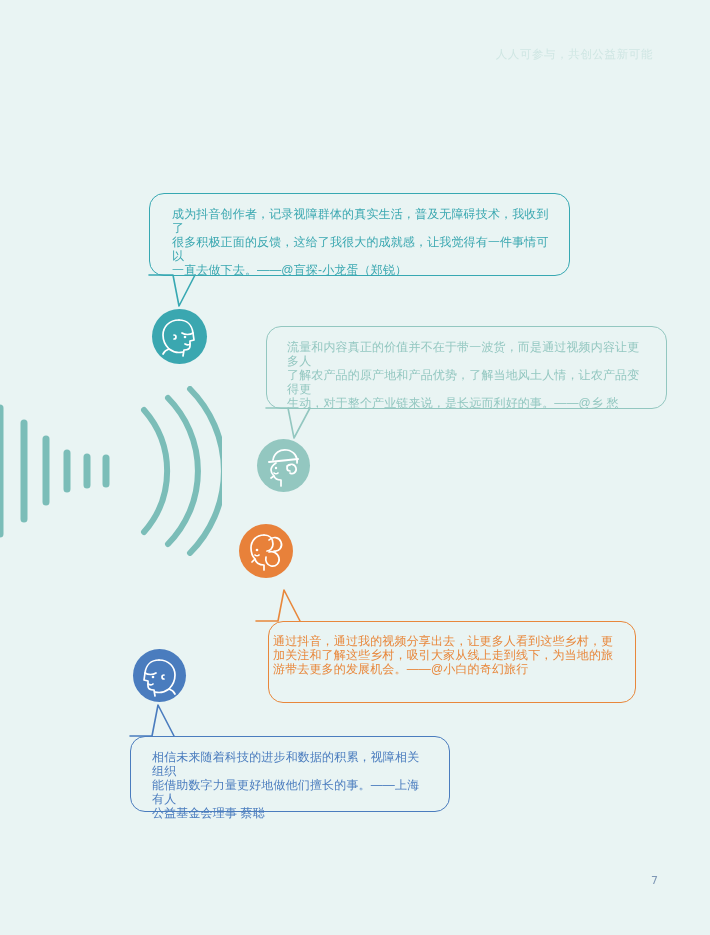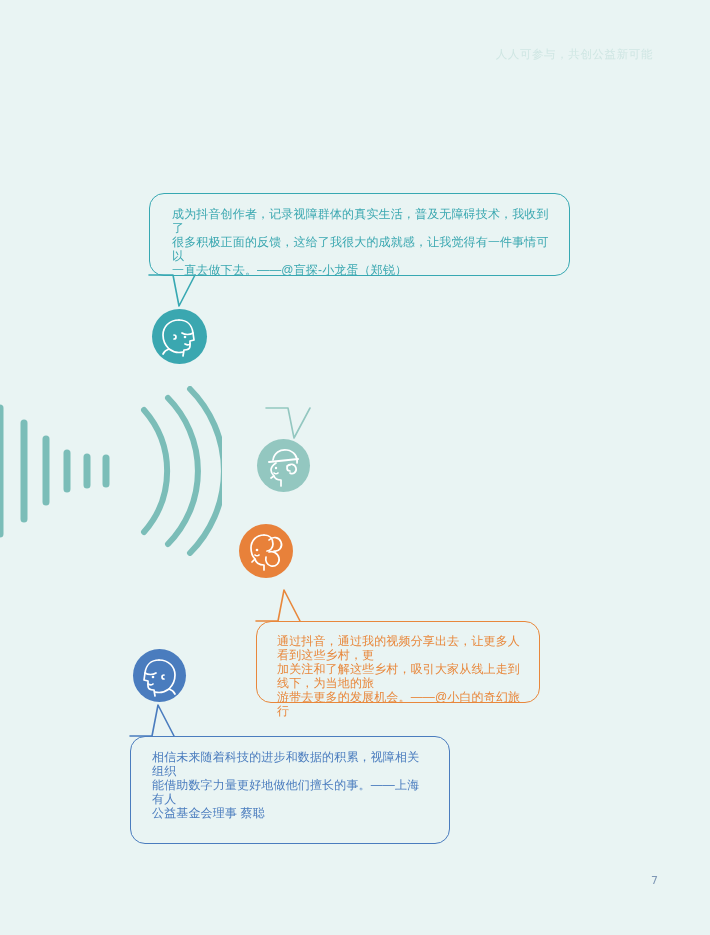--- a/index.html
+++ b/index.html
@@ -72,30 +72,30 @@
 
   #bubble-2 {
     left: 266px; top: 326px;
     width: 401px; height: 83px;
     border-color: #93c7c0;
     padding: 13px 18px 0 20px;
   }
   #bubble-2 .txt { color: #93c7c0; }
 
   #bubble-3 {
-    left: 256px; top: 621px;
-    width: 284px; height: 82px;
+    left: 268px; top: 621px;
+    width: 368px; height: 82px;
     border-color: #e8873b;
-    padding: 12px 18px 0 20px;
+    padding: 12px 18px 0 4px;
   }
   #bubble-3 .txt { color: #e8873b; }
 
   #bubble-4 {
     left: 130px; top: 736px;
-    width: 320px; height: 108px;
+    width: 320px; height: 76px;
     border-color: #4a7cbe;
     padding: 13px 18px 0 21px;
   }
   #bubble-4 .txt { color: #4a7cbe; }
 
   
   .tail {
     position: absolute;
     pointer-events: none;
     overflow: visible;
@@ -158,20 +158,25 @@
         <path d="M 27 11 C 35 11 40 16 41 24 L 42 31 L 38 32 L 38 37 C 38 40 35 41 32 41 L 31 47"></path>
         <path d="M 41 24 C 38 26 33 26 30 24"></path>
         <circle cx="33" cy="28" r="1.3" fill="#ffffff" stroke="none"></circle>
         <path d="M 33 35 C 35 36 37 36 38 35"></path>
         <path d="M 22 26 C 23 26 24 27 24 28 C 24 29 23 30 22 30"></path>
         <path d="M 17 40 C 21 43 27 44 31 43"></path>
       </g>
     </svg>
   </div>
 
+  <div class="bubble" id="bubble-2">
+    <span class="txt">流量和内容真正的价值并不在于带一波货，而是通过视频内容让更多人
+了解农产品的原产地和产品优势，了解当地风土人情，让农产品变得更
+生动，对于整个产业链来说，是长远而利好的事。——@乡 愁</span>
+  </div>
   <svg class="tail" style="left:266px; top:407px; width:70px; height:40px;" viewBox="0 0 70 40">
     <path d="M 0 1 L 22 1 L 28 31 L 44 1" fill="none" stroke="#93c7c0" stroke-width="1.6" stroke-linecap="round" stroke-linejoin="round"></path>
   </svg>
   <div class="avatar" id="avatar-2">
     <svg viewBox="0 0 53 53">
       <g fill="none" stroke="#ffffff" stroke-width="1.7" stroke-linecap="round" stroke-linejoin="round">
         <path d="M 16 21 C 17 14 23 10 30 11 C 37 12 41 18 40 24"></path>
         <path d="M 12 23 L 41 20" stroke-width="2"></path>
         <path d="M 19 24 C 16 26 14 28 14 31 C 14 34 16 36 17 37 L 14 39"></path>
         <path d="M 17 37 C 18 40 21 41 24 41 L 24 47"></path>

